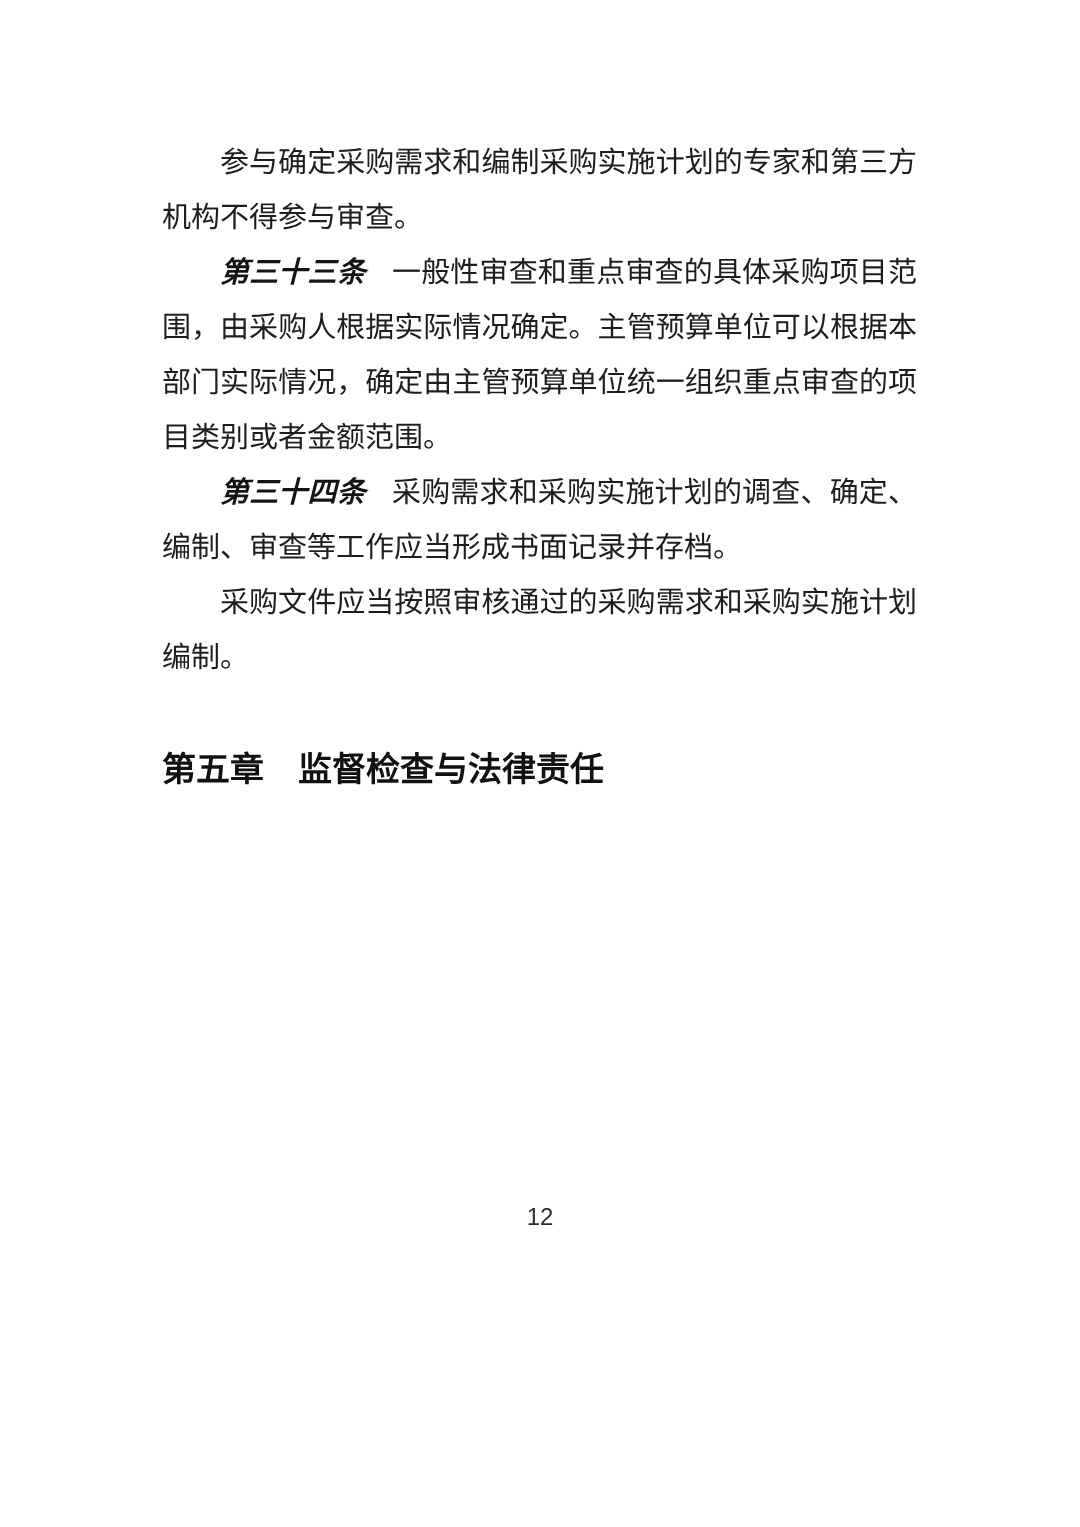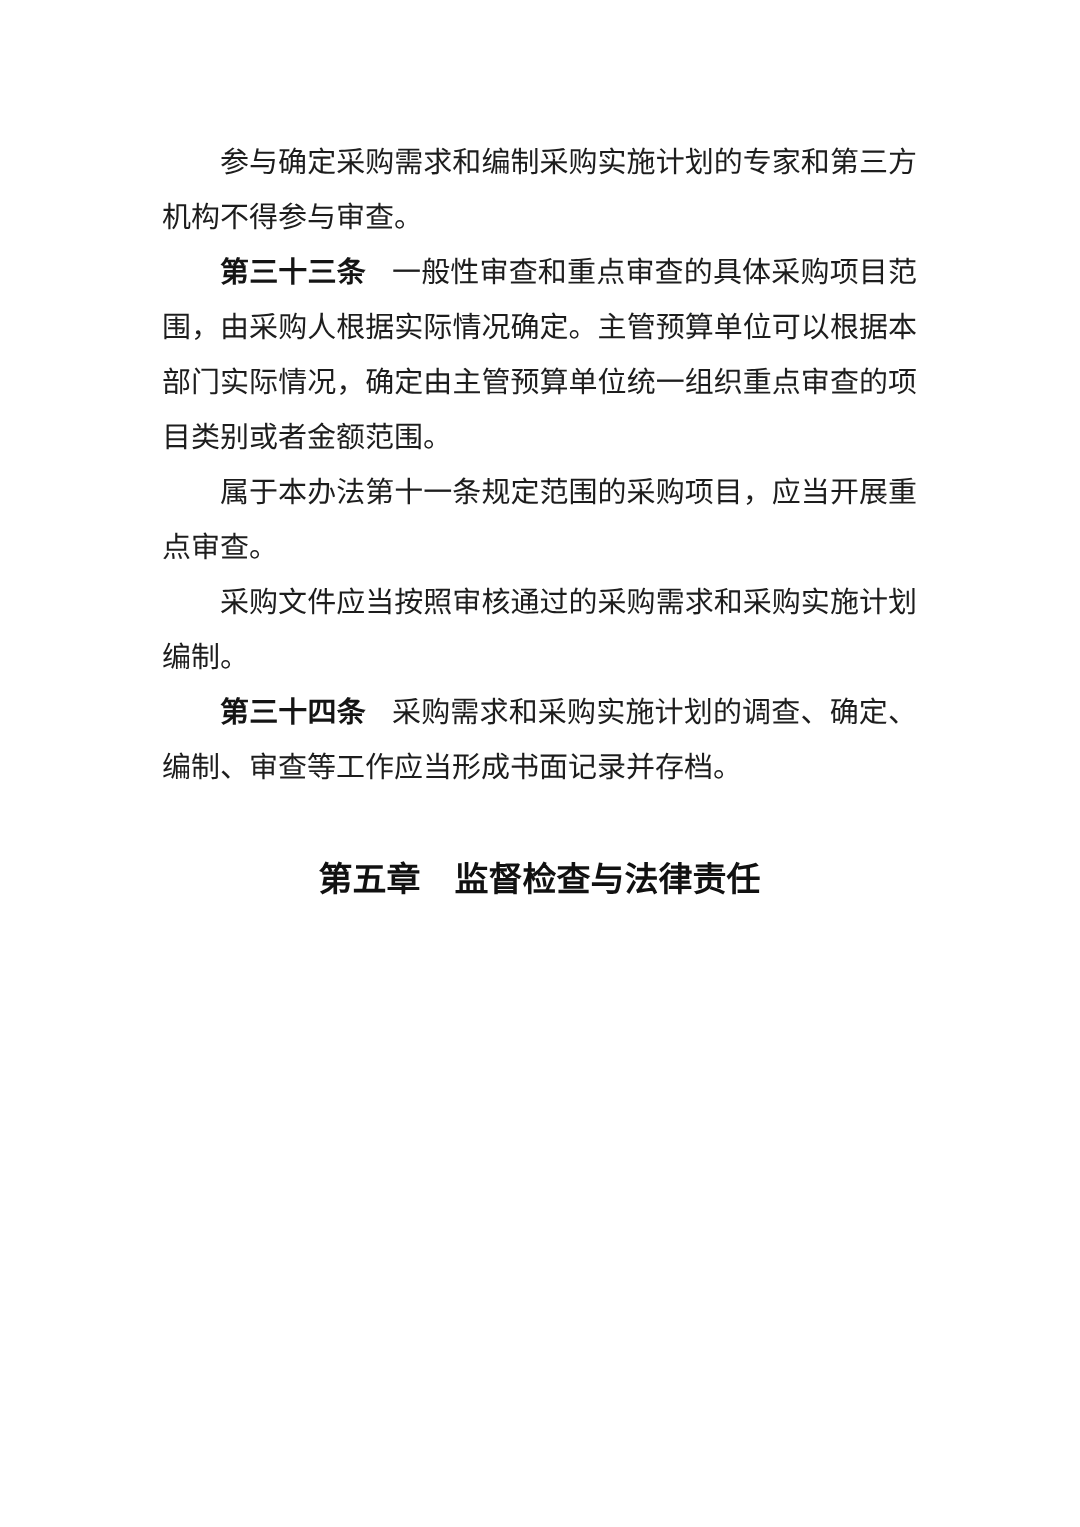--- a/index.html
+++ b/index.html
@@ -26,24 +26,24 @@
     text-align: justify;
     text-justify: inter-character;
     text-indent: 2em;
     font-family: "Liberation Serif", serif;
   }
   .para .lead {
     font-family: "Liberation Sans", sans-serif;
     font-weight: 700;
     color: #141414;
     margin-right: 0.9em;
+    font-style: italic;
   }
   .chapter-heading {
     margin: 57px 0 58px 0;
-    text-align: center;
     font-family: "Liberation Sans", sans-serif;
     font-weight: 700;
     font-size: 34px;
     line-height: 55px;
     color: #111111;
   }
   .chapter-heading .chapter-num {
     margin-right: 1em;
   }
   .page-footer {
@@ -58,18 +58,18 @@
     color: #2c2c2c;
   }
 </style>
 </head>
 <body>
 
 <div class="doc-page">
   <div class="doc-body" id="doc-body">
       <p class="para"><span>参与确定采购需求和编制采购实施计划的专家和第三方机构不得参与审查。</span></p>
       <p class="para"><span class="lead">第三十三条</span><span>一般性审查和重点审查的具体采购项目范围，由采购人根据实际情况确定。主管预算单位可以根据本部门实际情况，确定由主管预算单位统一组织重点审查的项目类别或者金额范围。</span></p>
-      <p class="para"><span>属于本办法第十一条规定范围的采购项目，应当开展重点审查。</span></p>
+      <p class="para"><span class="lead">第三十四条</span><span>采购需求和采购实施计划的调查、确定、编制、审查等工作应当形成书面记录并存档。</span></p>
       <p class="para"><span>采购文件应当按照审核通过的采购需求和采购实施计划编制。</span></p>
-      <p class="para"><span class="lead">第三十四条</span><span>采购需求和采购实施计划的调查、确定、编制、审查等工作应当形成书面记录并存档。</span></p>
       <div class="chapter-heading"><span class="chapter-num">第五章</span><span class="chapter-title">监督检查与法律责任</span></div>
     </div>
+  <div class="page-footer">12</div>
 </div>
 
 </body></html>

